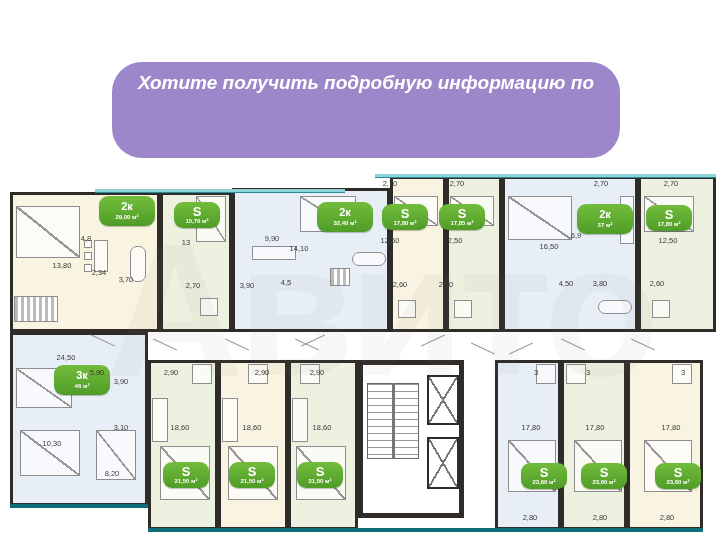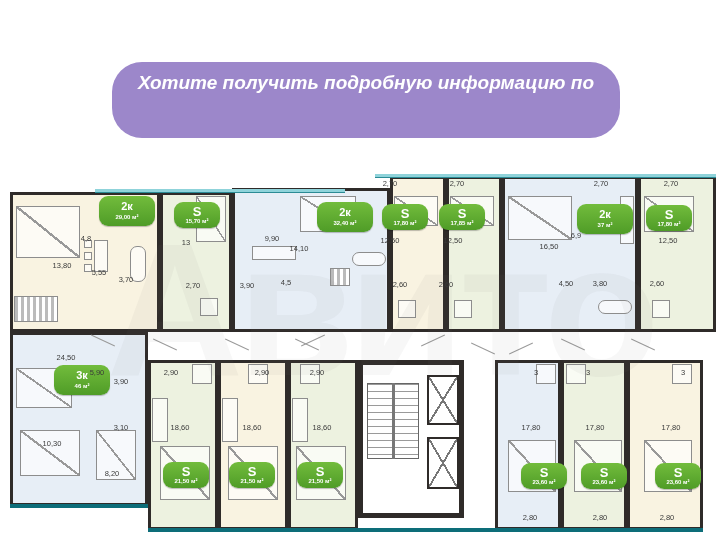--- a/index.html
+++ b/index.html
@@ -1,20 +1,20 @@
 <!DOCTYPE html>
 <html><head>
 <meta charset="utf-8">
 <style>
   html,body{margin:0;padding:0;}
   body{width:716px;height:540px;background:#ffffff;font-family:"Liberation Sans",sans-serif;overflow:hidden;}
   .stage{position:relative;width:716px;height:540px;background:#fff;}
 
   
-  .banner{position:absolute;left:112px;top:62px;width:508px;height:76px;background:#9c87ca;border-radius:30px;
+  .banner{position:absolute;left:112px;top:62px;width:508px;height:96px;background:#9c87ca;border-radius:30px;
           color:#fff;font-weight:bold;font-style:italic;font-size:19px;line-height:1.3;padding:9px 0 0 26px;box-sizing:border-box;}
   .banner .bline{white-space:nowrap;}
   .banner .emoji{font-style:normal;color:#f2c14e;font-size:18px;}
 
   
   .watermark{position:absolute;left:60px;top:200px;width:640px;text-align:center;font-size:190px;font-weight:bold;
              color:rgba(120,120,120,0.06);letter-spacing:-6px;pointer-events:none;z-index:5;}
 
   
   .plan{position:absolute;left:0;top:0;width:716px;height:540px;}
@@ -200,21 +200,21 @@
         <div class="t">S</div>
         <div class="a">23,60 м²</div>
       </div>
     <div class="badge badge-sm" style="left:678px;top:476px">
         <div class="t">S</div>
         <div class="a">23,60 м²</div>
       </div>
 
     <span class="dim" style="left:86px;top:238px">4,8</span>
     <span class="dim" style="left:62px;top:265px">13,80</span>
-    <span class="dim" style="left:99px;top:272px">5,55</span>
+    <span class="dim" style="left:99px;top:272px">2,34</span>
     <span class="dim" style="left:126px;top:279px">3,70</span>
     <span class="dim" style="left:186px;top:242px">13</span>
     <span class="dim" style="left:193px;top:285px">2,70</span>
     <span class="dim" style="left:272px;top:238px">9,90</span>
     <span class="dim" style="left:299px;top:248px">14,10</span>
     <span class="dim" style="left:247px;top:285px">3,90</span>
     <span class="dim" style="left:286px;top:282px">4,5</span>
     <span class="dim" style="left:390px;top:183px">2,70</span>
     <span class="dim" style="left:457px;top:183px">2,70</span>
     <span class="dim" style="left:390px;top:240px">12,50</span>

